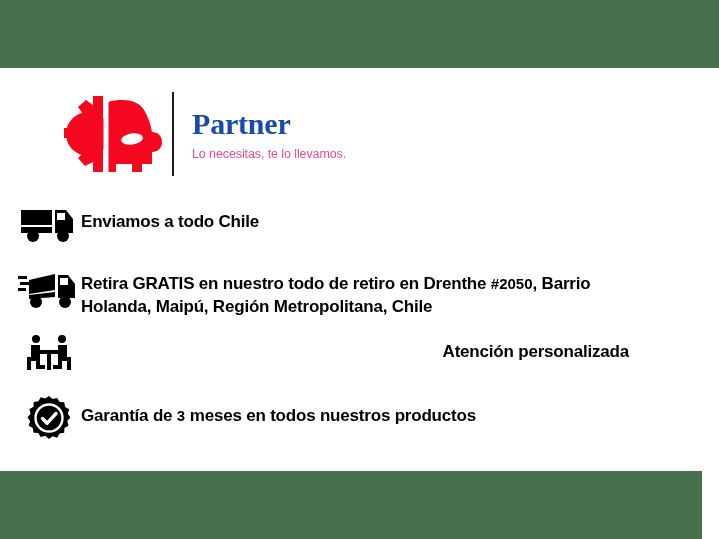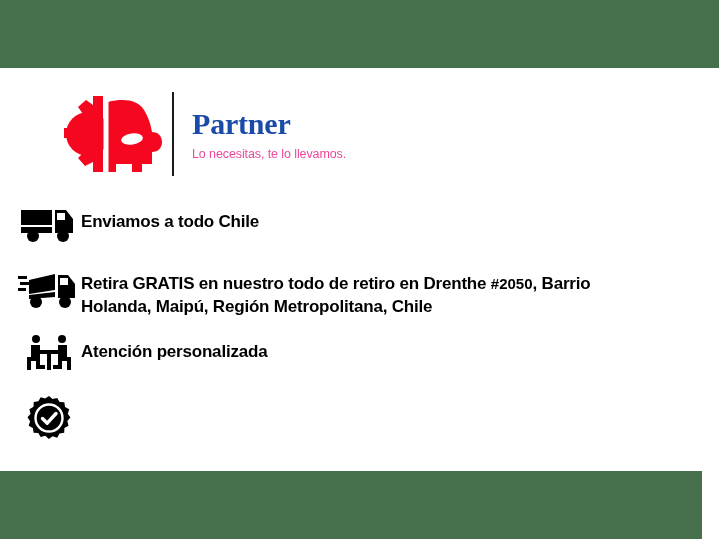--- a/index.html
+++ b/index.html
@@ -116,21 +116,21 @@
     letter-spacing: 0;
   }
 
   
   .row-ship   { margin-bottom: 18px; }
   .row-pickup { margin-bottom: 16px; }
   .row-attn   { margin-bottom: 16px; }
   .row-warranty { margin-bottom: 0; }
 
   .row-ship .benefit-text   { padding-top: 4px; }
-  .row-attn .benefit-text   { padding-top: 6px; }
+  .row-attn .benefit-text   { padding-top: 6px; text-align: right; }
   .row-warranty .benefit-text { padding-top: 8px; }
 
   .icon-svg { display: block; }
 </style>
 </head>
 <body>
 
 <div id="page">
 
   <div class="band-top"></div>
@@ -247,19 +247,22 @@
                      L41.8 17.7 L44.4 21.6 L41.3 25.1 L42.5 29.7 L38.4 32.1 L38.2 36.8
                      L33.5 37.6 L31.2 41.7 L26.7 40.3 L22.8 42.9 L19.3 39.8 L14.7 41.0
                      L12.3 36.9 L7.6 36.7 L6.8 32.0 L2.7 29.7 L4.1 25.2 L1.5 21.3
                      L4.6 17.8 L3.4 13.2 L7.5 10.8 L7.7 6.1 L12.4 5.3 L14.7 1.2
                      L19.2 2.6 Z"></path>
           </g>
           <circle cx="23" cy="22" r="13.5" fill="none" stroke="#ffffff" stroke-width="2.4"></circle>
           <path d="M16.5 22.5 L21.2 27.2 L30 17.5" fill="none" stroke="#ffffff" stroke-width="3.4" stroke-linecap="round" stroke-linejoin="round"></path>
         </svg>
       </div>
+      <div class="benefit-text">
+        <span>Garantía de </span><span class="small-num">3</span><span> meses en todos nuestros productos</span>
+      </div>
     </div>
 
   </div>
 
   <div class="band-bottom"></div>
 
 </div>
 
 </body></html>

